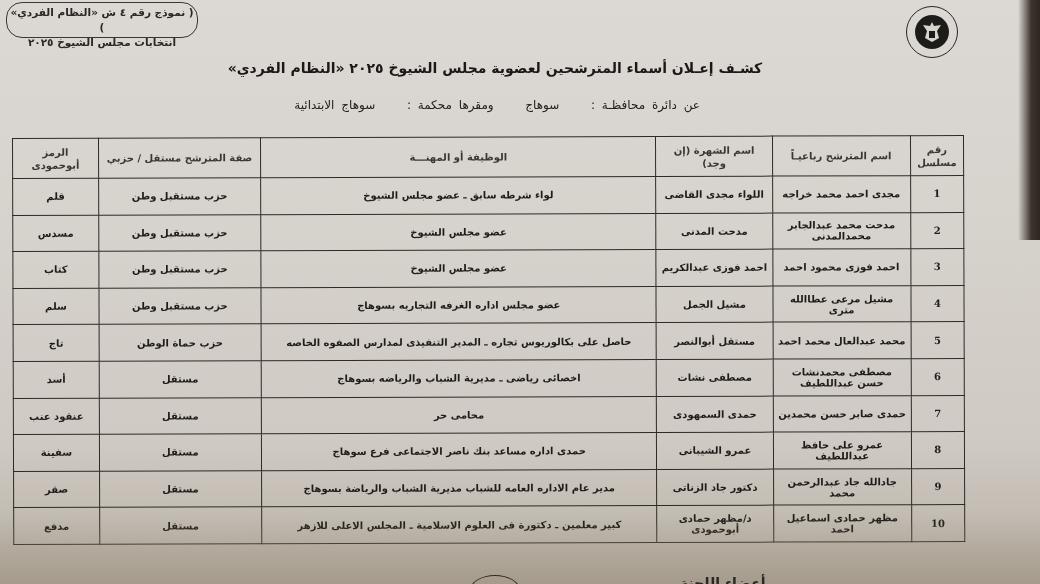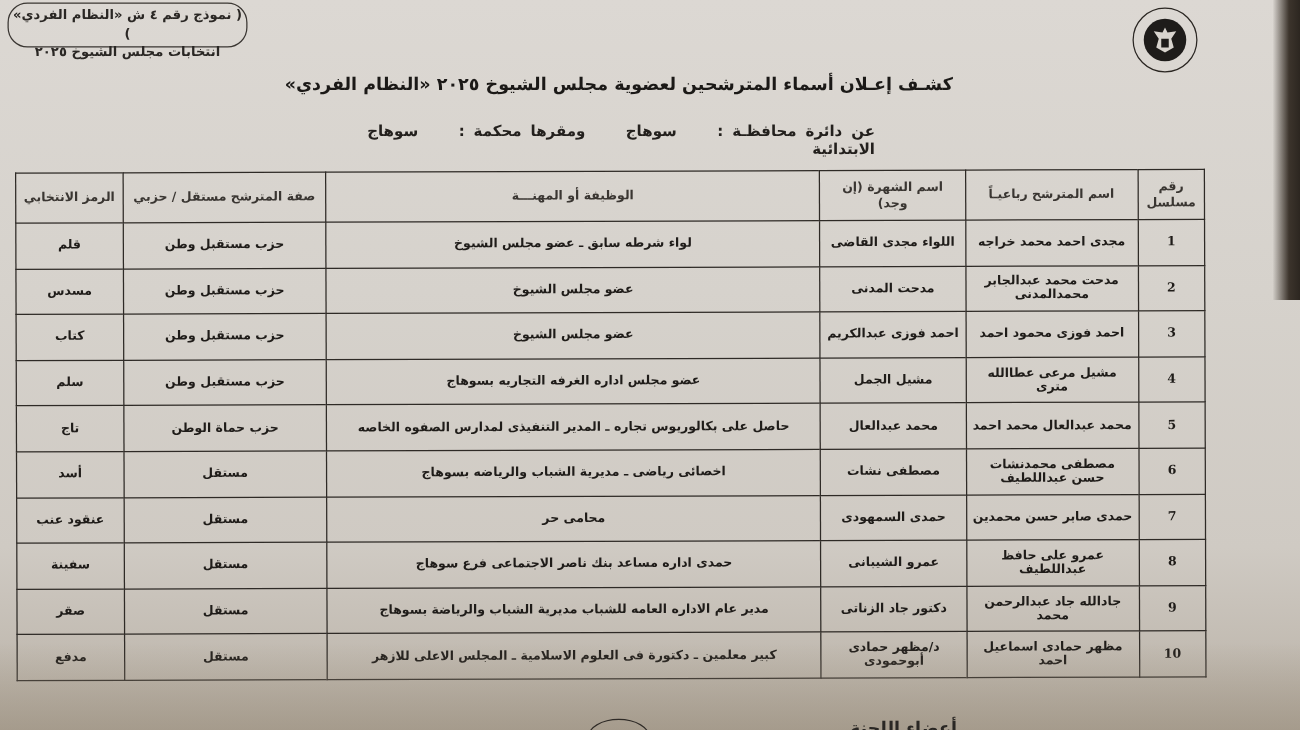--- a/index.html
+++ b/index.html
@@ -40,21 +40,21 @@
       background: #1e1c1a; display: flex; align-items: center; justify-content: center;
     }
     .title {
       position: absolute; left: 150px; top: 60px; width: 690px;
       direction: rtl; text-align: center;
       font-size: 14px; font-weight: bold; color: #1b1917;
     }
     .subtitle {
       position: absolute; left: 280px; top: 98px; width: 420px;
       direction: rtl; text-align: right;
-      font-size: 12px; font-weight: bold; color: #23201d;
+      font-size: 12px; font-weight: normal; color: #23201d;
       word-spacing: 3px;
     }
     .sub-gap { display: inline-block; width: 18px; }
     table.cand {
       position: absolute; left: 12px; top: 138px; width: 952px;
       border-collapse: collapse; direction: rtl;
       transform: rotate(-0.18deg); transform-origin: left top;
     }
     table.cand th, table.cand td {
       border: 1.6px solid #2e2a26;
@@ -113,21 +113,21 @@
   </div>
 
   <table class="cand">
     <thead>
       <tr>
         <th class="c-num">رقم مسلسل</th>
         <th class="c-name">اسم المترشح رباعيـاً</th>
         <th class="c-fame">اسم الشهرة (إن وجد)</th>
         <th class="c-job">الوظيفة أو المهنـــة</th>
         <th class="c-stat">صفة المترشح مستقل / حزبي</th>
-        <th class="c-sym">الرمز الانتخابي</th>
+        <th class="c-sym">الرمز أبوحمودى</th>
       </tr>
     </thead>
     <tbody>
       <tr>
         <td class="num">1</td>
         <td>مجدى احمد محمد خراجه</td>
         <td>اللواء مجدى القاضى</td>
         <td>لواء شرطه سابق ـ عضو مجلس الشيوخ</td>
         <td>حزب مستقبل وطن</td>
         <td>قلم</td>
@@ -152,21 +152,21 @@
         <td class="num">4</td>
         <td>مشيل مرعى عطاالله مترى</td>
         <td>مشيل الجمل</td>
         <td>عضو مجلس اداره الغرفه التجاريه بسوهاج</td>
         <td>حزب مستقبل وطن</td>
         <td>سلم</td>
       </tr>
       <tr>
         <td class="num">5</td>
         <td>محمد عبدالعال محمد احمد</td>
-        <td>محمد عبدالعال</td>
+        <td>مستقل أبوالنصر</td>
         <td>حاصل على بكالوريوس تجاره ـ المدير التنفيذى لمدارس الصفوه الخاصه</td>
         <td>حزب حماة الوطن</td>
         <td>تاج</td>
       </tr>
       <tr>
         <td class="num">6</td>
         <td>مصطفى محمدنشات حسن عبداللطيف</td>
         <td>مصطفى نشات</td>
         <td>اخصائى رياضى ـ مديرية الشباب والرياضه بسوهاج</td>
         <td>مستقل</td>

